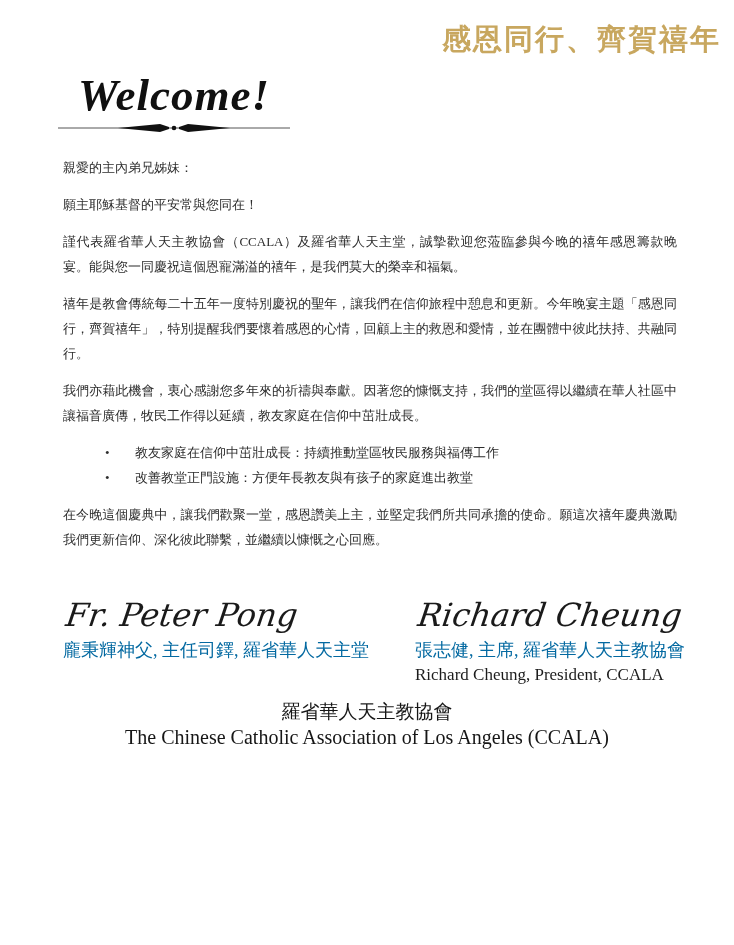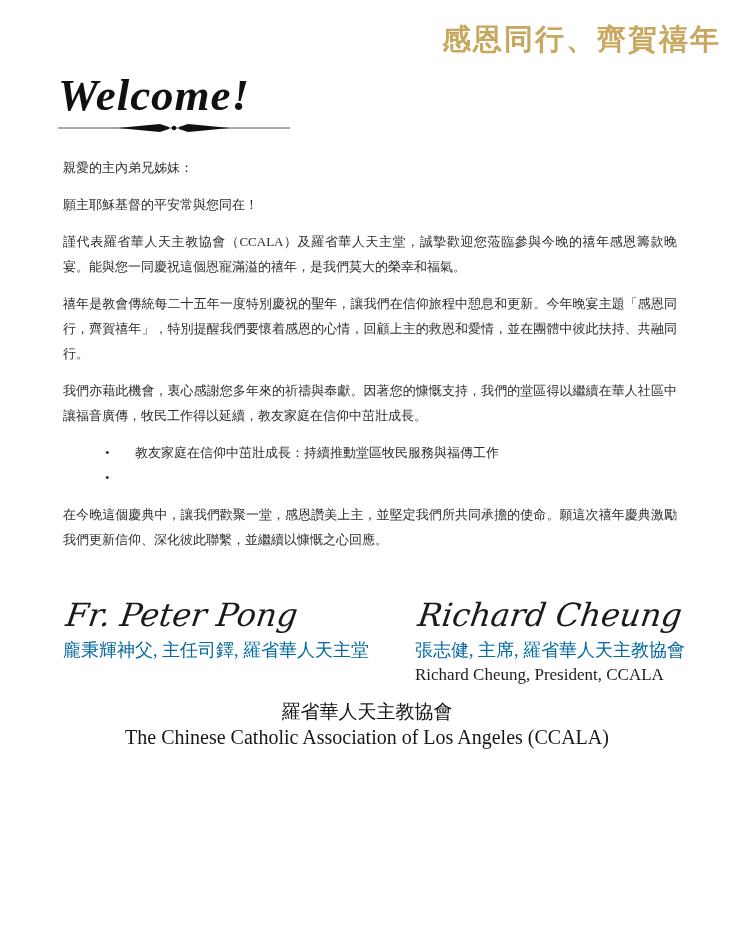--- a/index.html
+++ b/index.html
@@ -14,21 +14,21 @@
   
   .banner {
     margin: 20px 13px 0 0;
     text-align: right;
     font-size: 29px;
     font-weight: bold;
     letter-spacing: 2px;
     color: #C8A75F;
   }
   
-  .masthead { margin: 12px 0 0 58px; width: 232px; }
+  .masthead { margin: 12px 0 0 58px; width: 232px; text-align: center; }
   .welcome-title {
     font-size: 45px; line-height: 46px; font-weight: bold; font-style: italic;
     color: #101010; letter-spacing: 1px; white-space: nowrap;
   }
   .divider { margin-top: 3px; width: 232px; height: 14px; display: block; }
   
   .letter {
     margin: 20px 57px 0 63px;
     font-size: 13px; line-height: 25px;
     text-align: justify;
@@ -78,20 +78,21 @@
     <p>謹代表羅省華人天主教協會（CCALA）及羅省華人天主堂，誠摯歡迎您蒞臨參與今晚的禧年感恩籌款晚宴。能與您一同慶祝這個恩寵滿溢的禧年，是我們莫大的榮幸和福氣。</p>
     <p>禧年是教會傳統每二十五年一度特別慶祝的聖年，讓我們在信仰旅程中憩息和更新。今年晚宴主題「感恩同行，齊賀禧年」，特別提醒我們要懷着感恩的心情，回顧上主的救恩和愛情，並在團體中彼此扶持、共融同行。</p>
     <p>我們亦藉此機會，衷心感謝您多年來的祈禱與奉獻。因著您的慷慨支持，我們的堂區得以繼續在華人社區中讓福音廣傳，牧民工作得以延續，教友家庭在信仰中茁壯成長。</p>
     <ul class="goals">
       <li class="goal">
         <span class="bullet">•</span>
         <span>教友家庭在信仰中茁壯成長：持續推動堂區牧民服務與福傳工作</span>
       </li>
       <li class="goal">
         <span class="bullet">•</span>
+        <span>改善教堂正門設施：方便年長教友與有孩子的家庭進出教堂</span>
       </li>
     </ul>
     <p>在今晚這個慶典中，讓我們歡聚一堂，感恩讚美上主，並堅定我們所共同承擔的使命。願這次禧年慶典激勵我們更新信仰、深化彼此聯繫，並繼續以慷慨之心回應。</p>
   </div>
 
   <div class="signatures">
     <div class="sig-col">
       <span class="handwriting">Fr. Peter Pong</span>
       <div class="sig-zh">龐秉輝神父, 主任司鐸, 羅省華人天主堂</div>
     </div>

